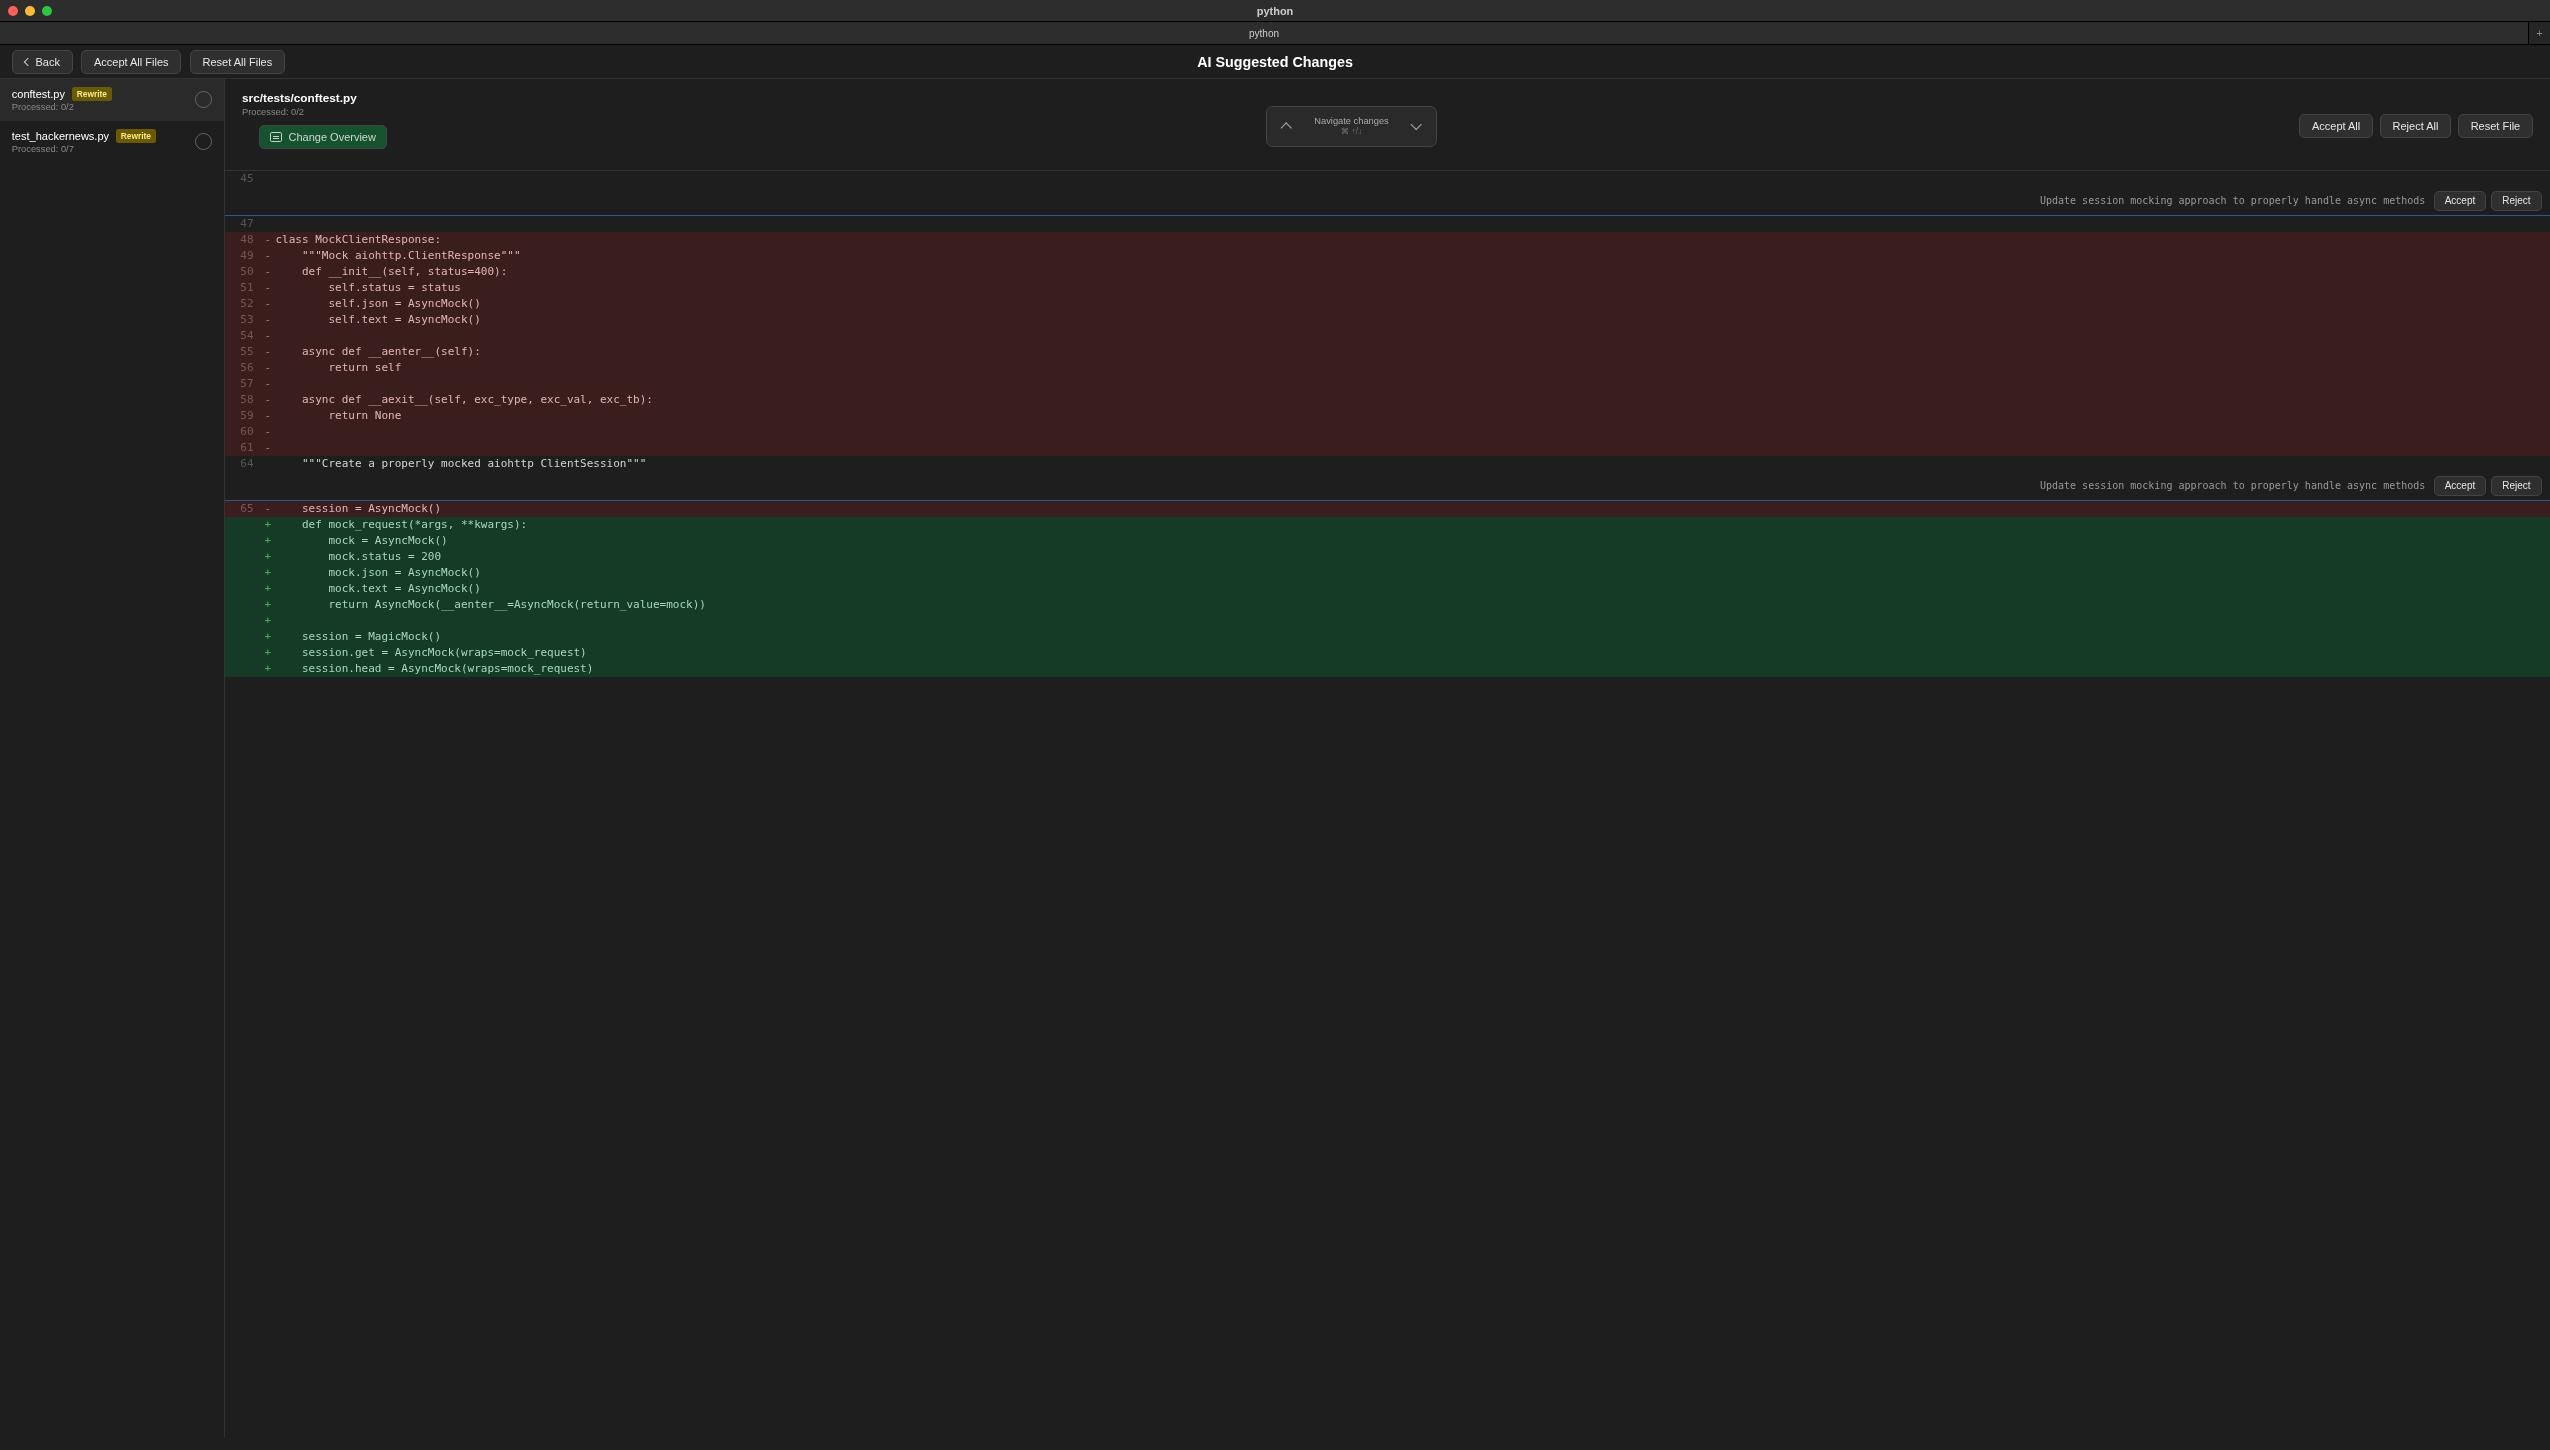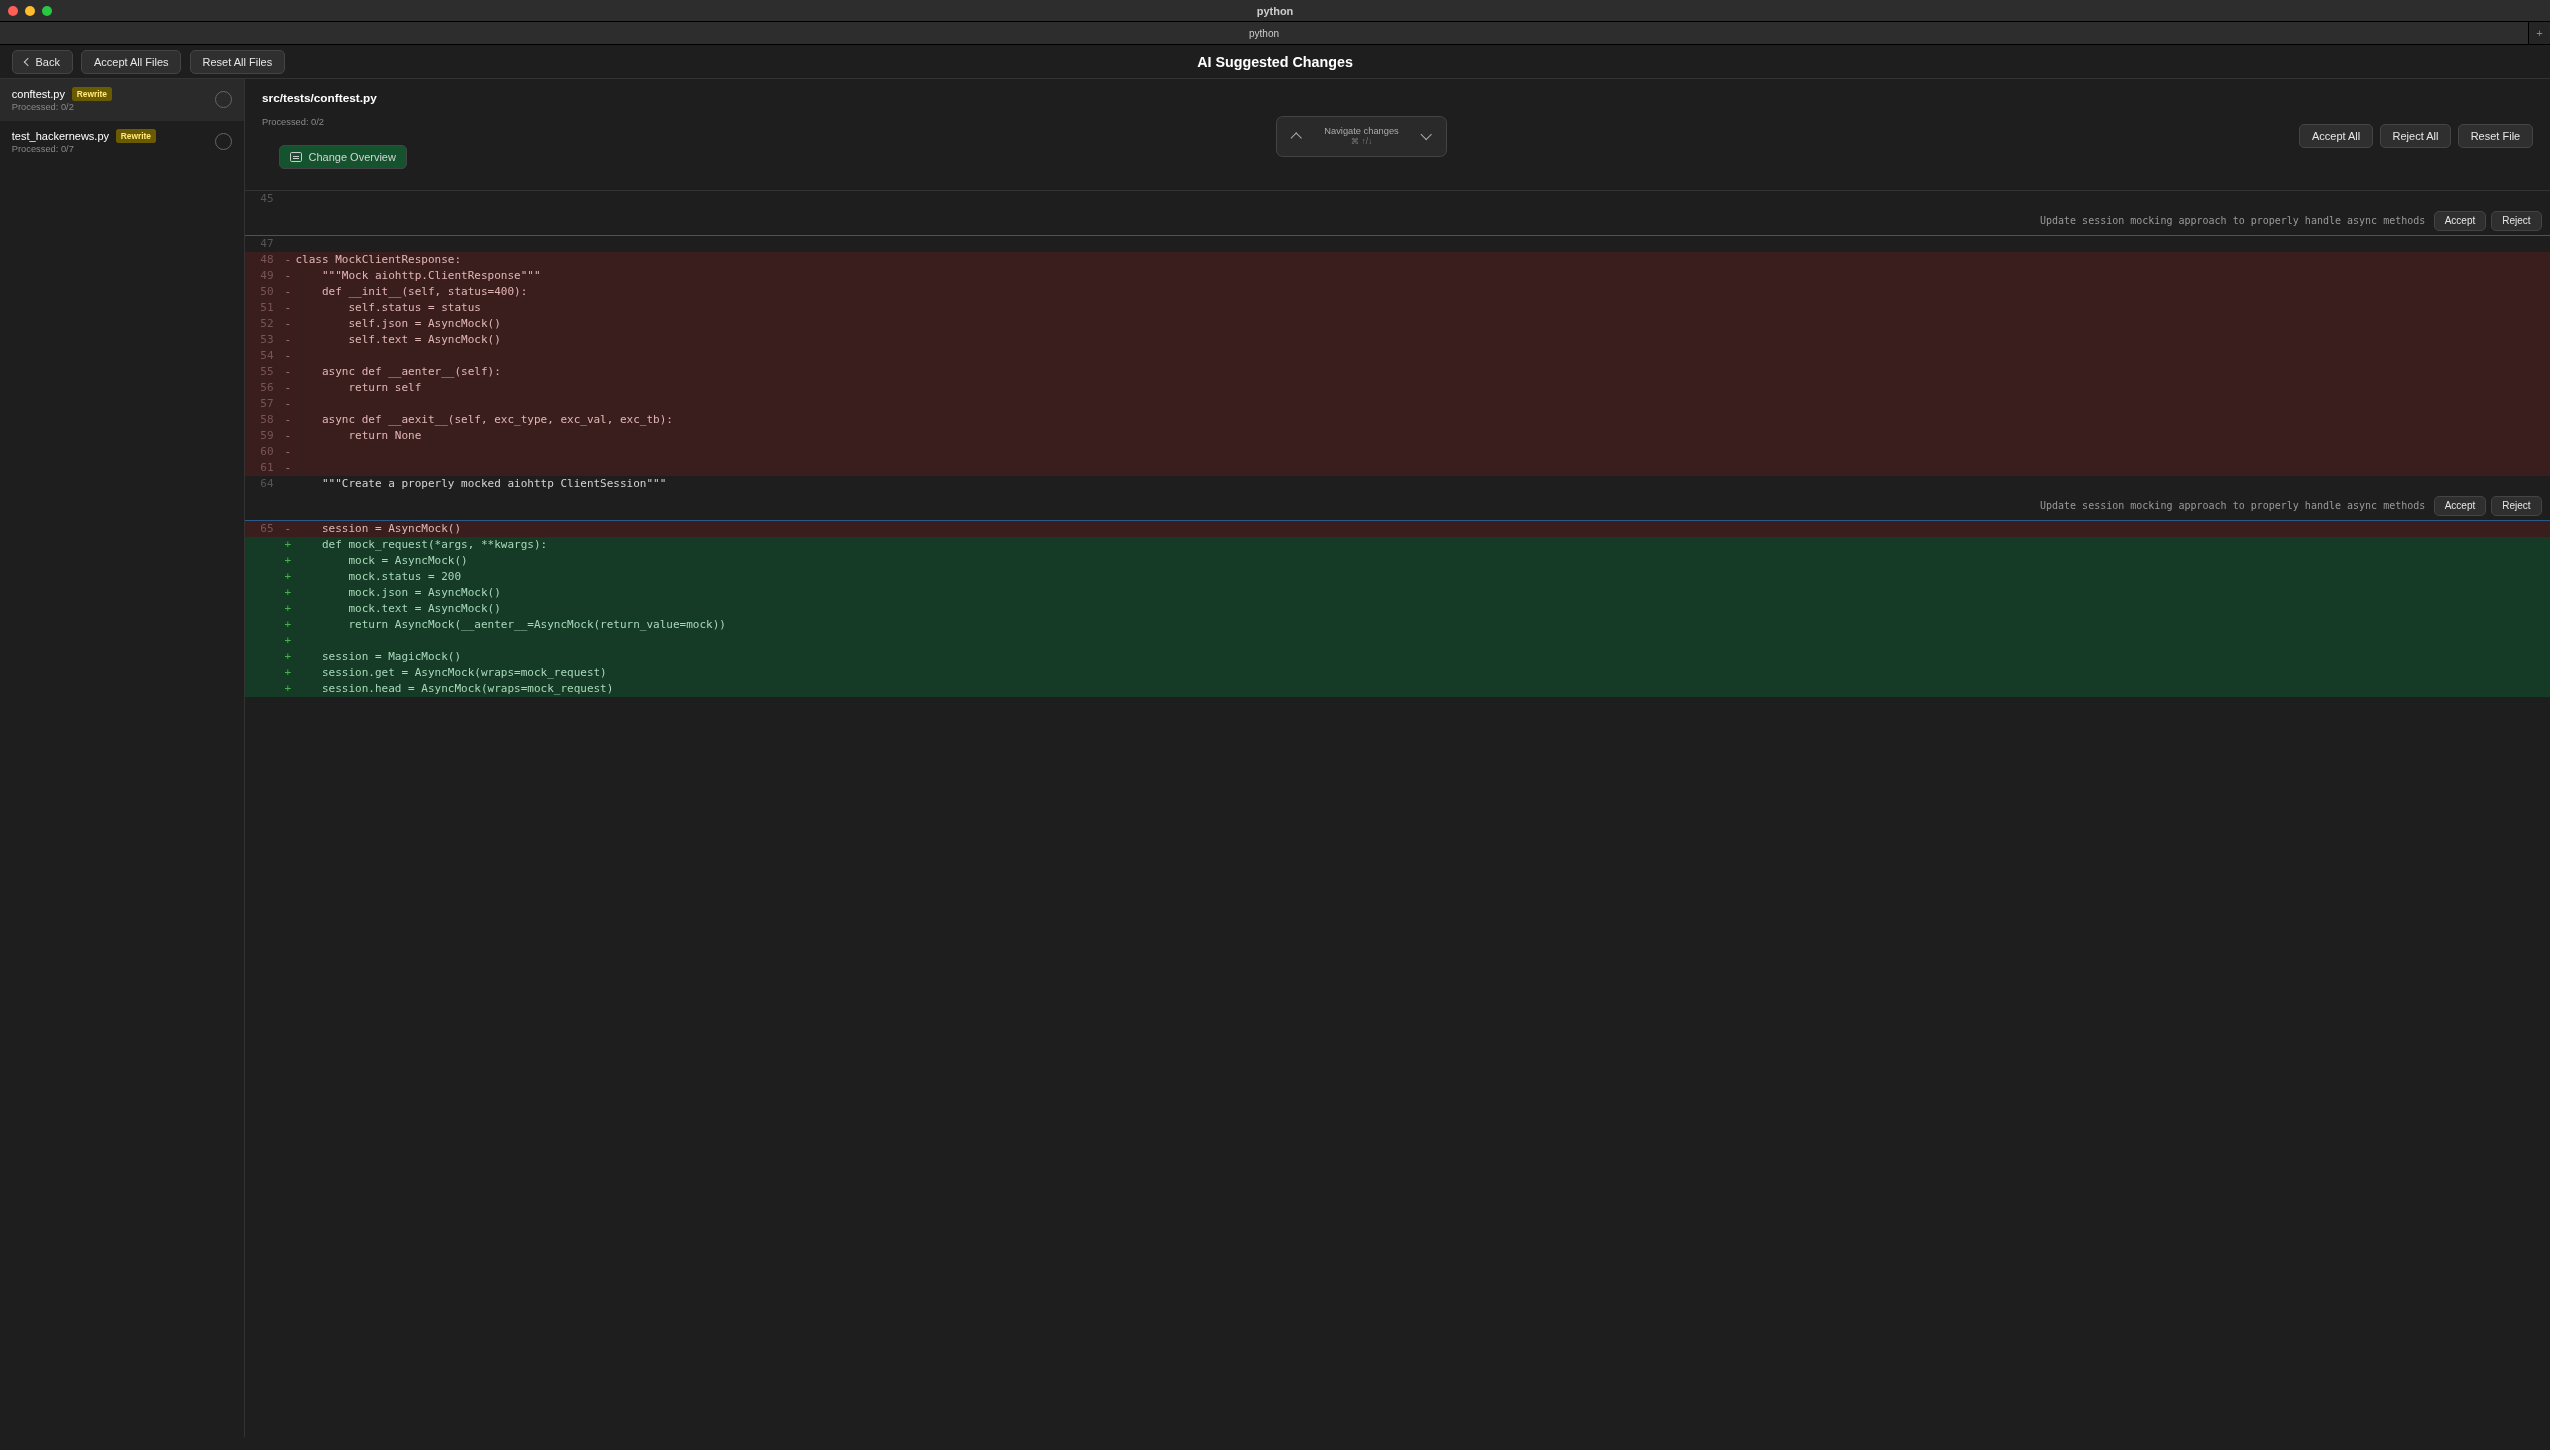--- a/index.html
+++ b/index.html
@@ -101,21 +101,21 @@
       width: 5.9px; height: 5.9px;
       border-left: 1.7px solid #ccc;
       border-bottom: 1.7px solid #ccc;
       transform: rotate(45deg);
     }
     .main {
       display: flex;
       height: calc(100vh - 22px - 23px - 47px);
     }
     .sidebar {
-      width: 245px;
+      width: 225px;
       background: #1e1e1e;
       border-right: 0.8px solid #333;
       flex-shrink: 0;
     }
     .file-item {
       padding: 8.4px 11.8px;
       display: flex;
       align-items: center;
       justify-content: space-between;
       cursor: pointer;
@@ -145,21 +145,21 @@
       display: flex;
       flex-direction: column;
     }
     .content-header {
       display: flex;
       align-items: center;
       padding: 11.8px 17px 8.4px 17px;
       gap: 17px;
       border-bottom: 0.8px solid #333;
     }
-    .path-block { display: flex; flex-direction: column; gap: 12px; }
+    .path-block { display: flex; flex-direction: column; gap: 2px; }
     .file-path { color: #fff; font-size: 11.8px; font-weight: 600; }
     .header-spacer { flex: 1; }
     .nav-changes {
       display: flex;
       align-items: center;
       border: 0.8px solid #444;
       border-radius: 6.7px;
       background: #2a2a2a;
       overflow: hidden;
     }

